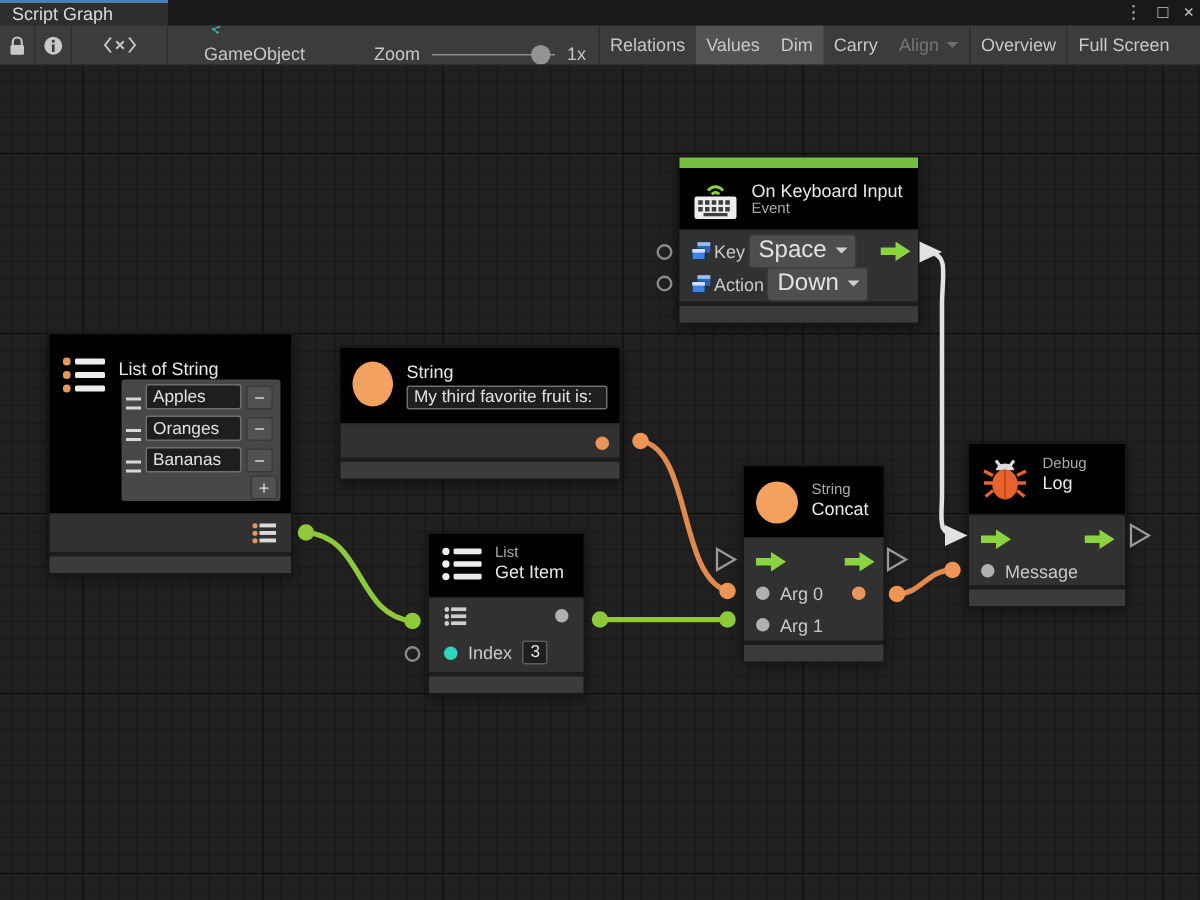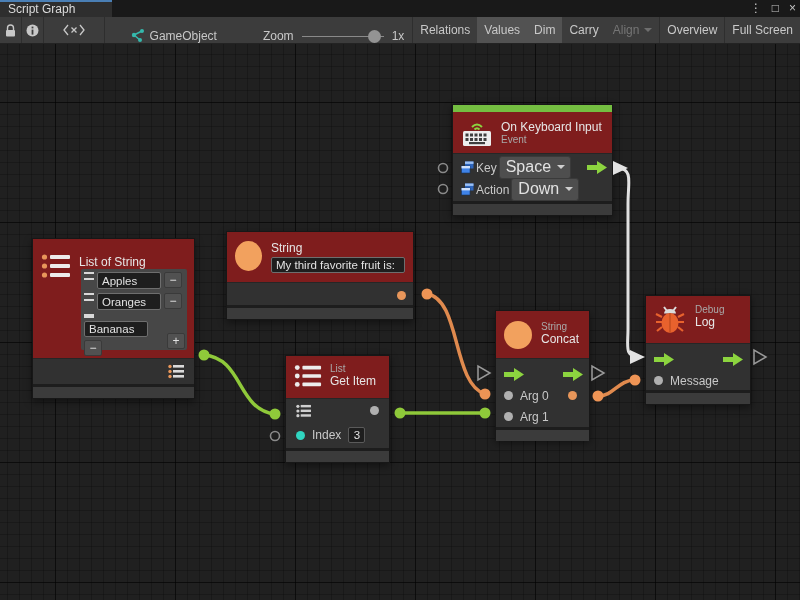--- a/index.html
+++ b/index.html
@@ -17,21 +17,21 @@
 
   
   .toolbar { position:relative; height:27px; background:#3c3c3c; border-bottom:1px solid #232323;
     display:flex; align-items:stretch; color:#c8c8c8; font-size:12px; white-space:nowrap; overflow:hidden; }
   .tbtn { display:flex; align-items:center; padding:0 7px; height:100%; }
   .tbtn.icon-seg { width:24px; justify-content:center; border-right:1px solid #2e2e2e; padding:0; }
   .seg-code { width:64px; justify-content:center; border-right:1px solid #2e2e2e; }
   .tbtn.active { background:#525252; }
   .tbtn.disabled { color:#757575; }
   .tb-sep { width:1px; background:#2e2e2e; margin:0; }
-  .go-wrap { display:flex; align-items:flex-end; gap:6px; padding:0 10px 0 24px; }
+  .go-wrap { display:flex; align-items:flex-start; gap:6px; padding:0 10px 0 24px;flex-direction:column; }
   .zoom-wrap { display:flex; align-items:flex-end; gap:8px; padding:0 8px 0 36px; }
   .slider { position:relative; width:82px; height:13px; }
   .slider .track { position:absolute; left:0; right:0; top:6px; height:1px; background:#8a8a8a; }
   .slider .knob { position:absolute; top:0; left:66px; width:13px; height:13px; border-radius:50%; background:#939393; }
   .caret { width:0; height:0; border-left:4px solid transparent; border-right:4px solid transparent;
     border-top:4px solid #b9b9b9; margin-left:5px; }
   .disabled .caret { border-top-color:#6e6e6e; }
 
   
   .canvas { position:relative; width:800px; height:556px; background-color:#202020;
@@ -39,21 +39,21 @@
       linear-gradient(90deg, rgba(0,0,0,.5) 1px, transparent 1px),
       linear-gradient(rgba(0,0,0,.5) 1px, transparent 1px),
       linear-gradient(90deg, rgba(0,0,0,.22) 1px, transparent 1px),
       linear-gradient(rgba(0,0,0,.22) 1px, transparent 1px);
     background-size:120px 120px,120px 120px,12px 12px,12px 12px;
     background-position:55px 58px,55px 58px,7px 10px,7px 10px; }
 
   
   .node { position:absolute; background:#1d1d1d; border:1px solid #171717;
     box-shadow:0 3px 8px rgba(0,0,0,.45); display:flex; flex-direction:column; }
-  .n-head { background:#7f1d1d; position:relative; flex:0 0 auto; }
+  .n-head { background:#000000; position:relative; flex:0 0 auto; }
   .n-body { background:#313131; border-top:1px solid #262626; position:relative; flex:1 1 auto; }
   .n-foot { background:#3b3b3b; height:11px; margin-top:3px; flex:0 0 auto; }
   .n-title { color:#e6e6e6; font-size:12px; }
   .n-cat { color:#a9a9a9; font-size:10px; }
   .row-label { color:#c9c9c9; font-size:12px; }
   .dot { border-radius:50%; display:inline-block; }
   .dropdown { display:inline-flex; align-items:center; background:#4e4e4e; border:1px solid #3a3a3a;
     border-radius:3px; color:#e2e2e2; font-size:16px; padding:1px 5px 2px 6px; }
   .dd-caret { width:0; height:0; border-left:4px solid transparent; border-right:4px solid transparent;
     border-top:4px solid #cfcfcf; margin-left:6px; }
@@ -62,25 +62,25 @@
   .flow-arrow { display:inline-block; }
 
   
   #node-keyboard { left:452px; top:60px; width:161px; height:112px; }
   #node-keyboard .green-bar { height:7px; background:#74be41; }
   #node-keyboard .n-head { height:41px; }
   #node-keyboard .n-body { height:47px; padding-top:3px; }
   .k-row { position:relative; height:21px; display:flex; align-items:center; padding-left:8px; gap:2px; }
 
   
-  #node-list { left:32px; top:194px; width:163px; height:161px; }
+  #node-list { left:32px; top:178px; width:163px; height:161px; }
   #node-list .n-head { height:119px; }
   .lw { position:absolute; left:48px; top:30px; width:106px; background:#474747; border-radius:2px; padding:3px; }
-  .lw-row { display:flex; align-items:flex-start; gap:3px; height:17px; margin-bottom:4px; }
-  .lw-row:last-child { margin-bottom:16px;flex-direction:column; }
+  .lw-row { display:flex; align-items:flex-end; gap:3px; height:17px; margin-bottom:4px; }
+  .lw-row:last-child { margin-bottom:16px; }
   .drag-handle { width:10px; height:8px; border-top:2px solid #d8d8d8; border-bottom:2px solid #d8d8d8; }
   .lw-field { width:64px; height:17px; font-size:11.5px; padding:0 3px; border-color:#5a5a5a; }
   .mini-btn { width:18px; height:16px; background:#515151; border:1px solid #3a3a3a; border-radius:2px;
     color:#e0e0e0; font-size:12px; line-height:14px; text-align:center; }
   .plus-row { position:absolute; left:134px; top:94px; }
   #node-list .n-body { height:24px; }
 
   
   #node-string { left:226px; top:187px; width:188px; height:89px; }
   #node-string .n-head { height:50px; }

